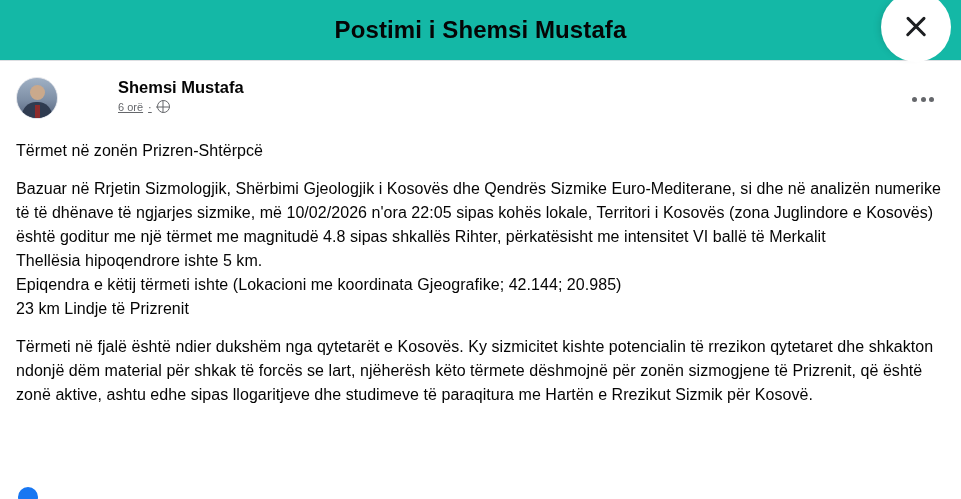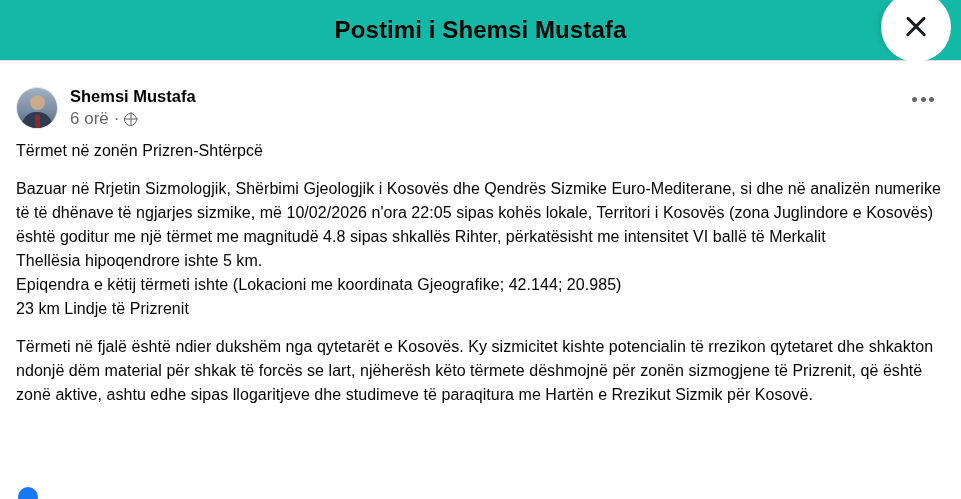--- a/index.html
+++ b/index.html
@@ -75,23 +75,24 @@
   .close-button .x-glyph::after  { transform: rotate(-45deg); }
 
   
   .post {
     padding: 14px 16px 0 16px;
     box-sizing: border-box;
   }
 
   .post-head {
     display: flex;
-    align-items: flex-end;
+    align-items: flex-start;
     position: relative;
     height: 54px;
+    gap: 48px;
   }
   .avatar {
     width: 42px;
     height: 42px;
     border-radius: 50%;
     overflow: hidden;
     flex: 0 0 auto;
     margin-top: 2px;
     background: #c8d0dc;
     position: relative;
@@ -143,22 +144,23 @@
   .author-name {
     font-size: 16.5px;
     font-weight: bold;
     color: #050505;
     line-height: 20px;
   }
   .post-meta {
     display: flex;
     align-items: center;
     margin-top: 3px;
-    font-size: 17px;
+    font-size: 11px;
     color: #65676b;
+    text-decoration: underline;
   }
   .post-meta .dot-sep {
     margin: 0 5px;
   }
   .globe-icon {
     display: inline-block;
     width: 13px;
     height: 13px;
     border-radius: 50%;
     border: 1.4px solid #65676b;

